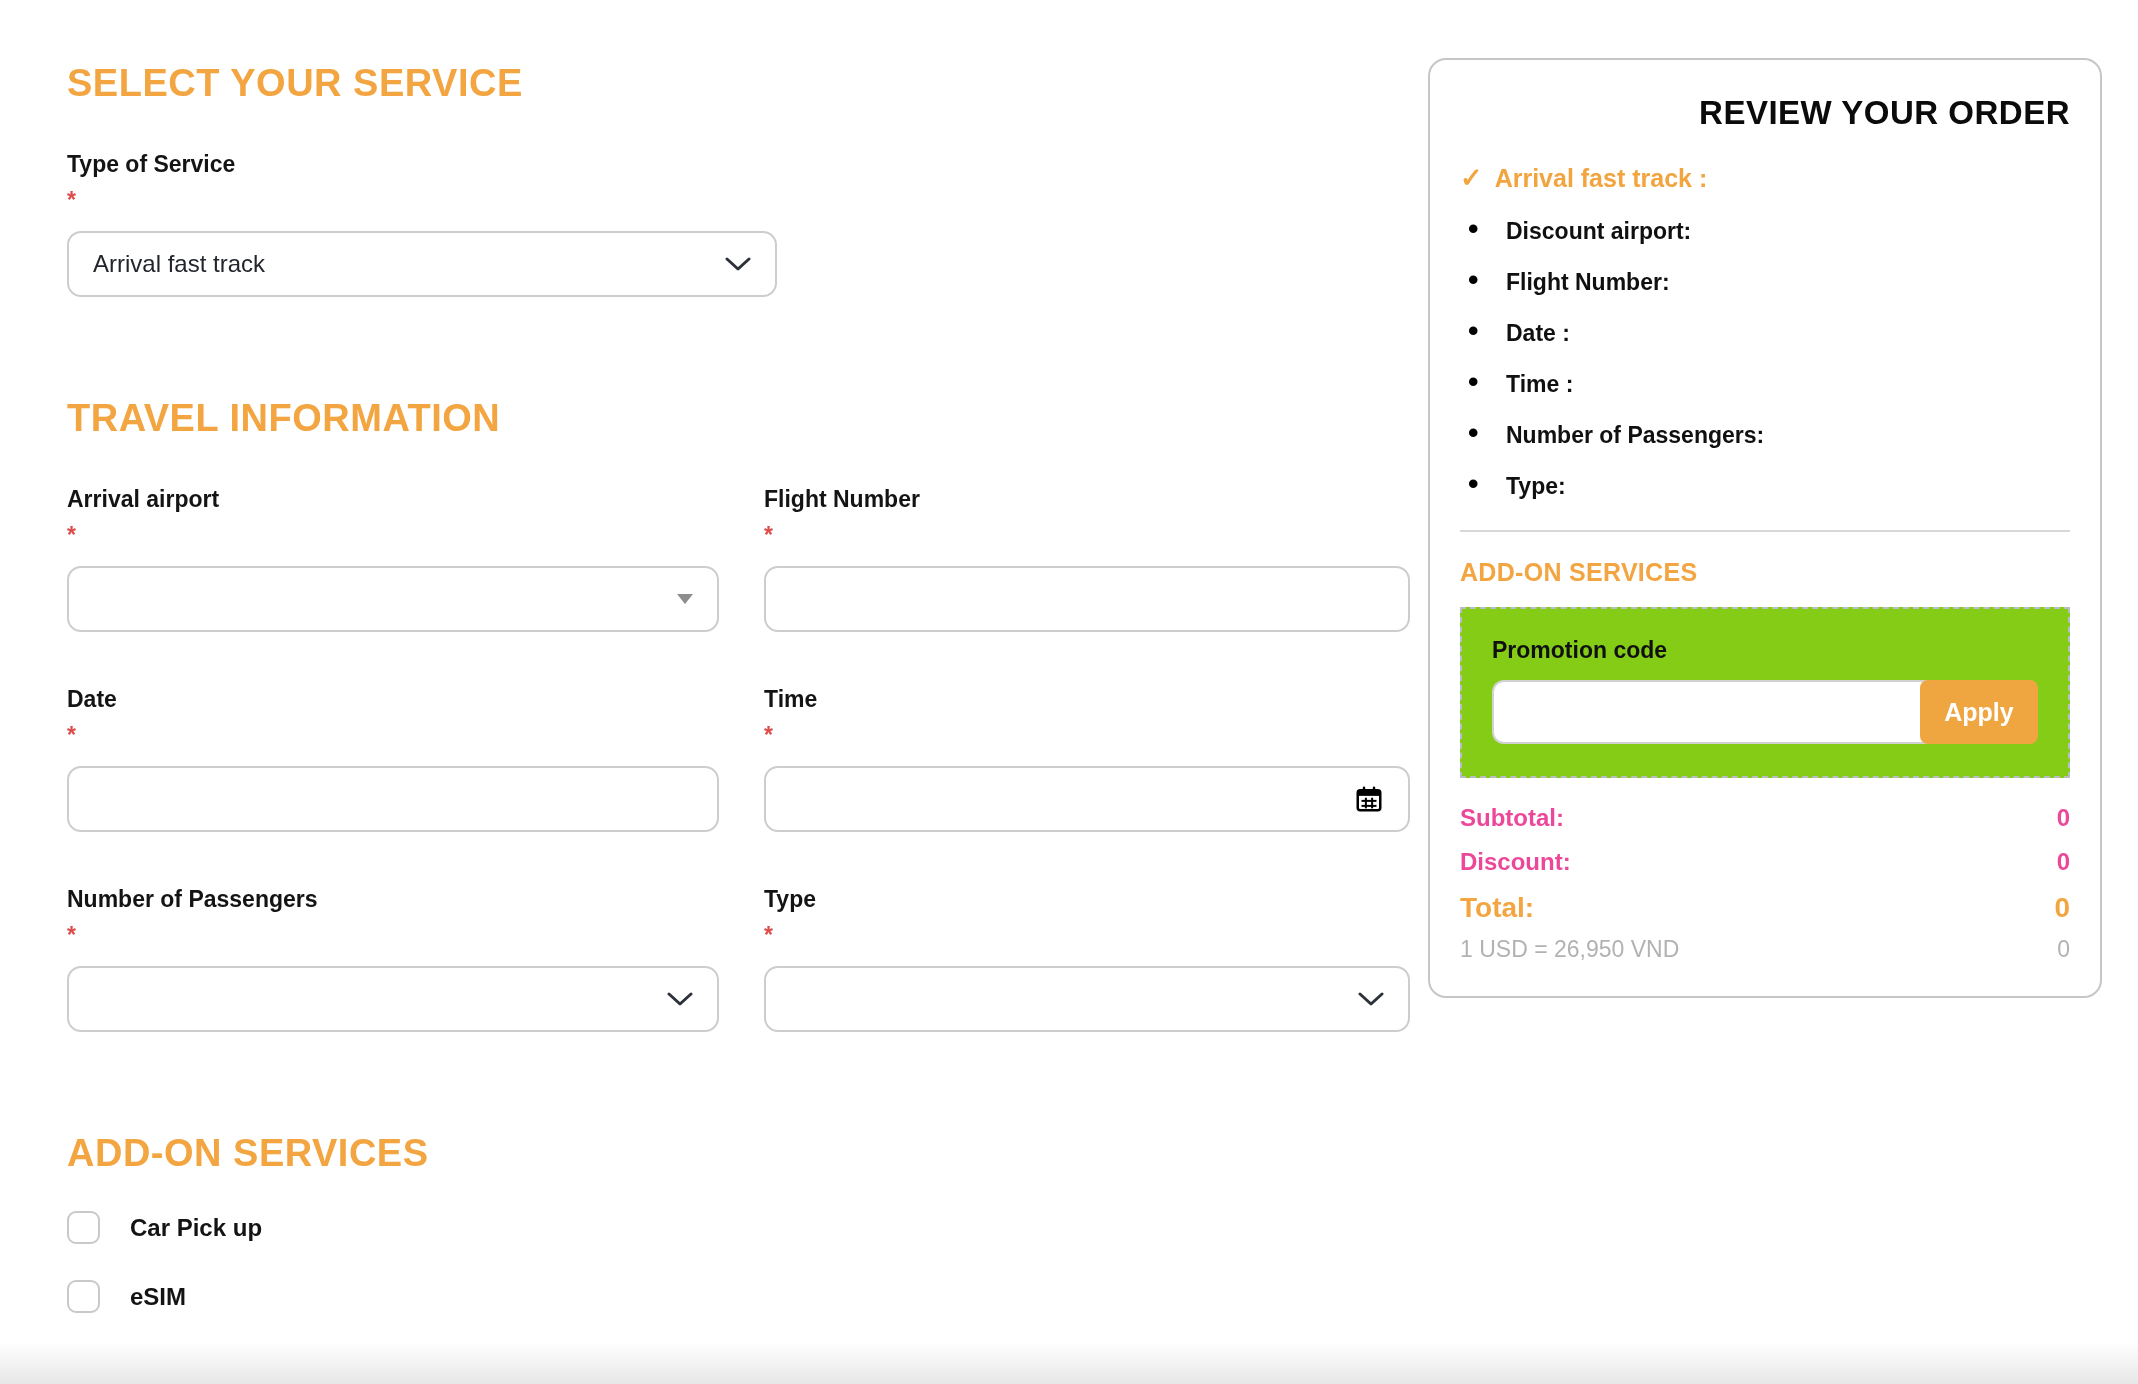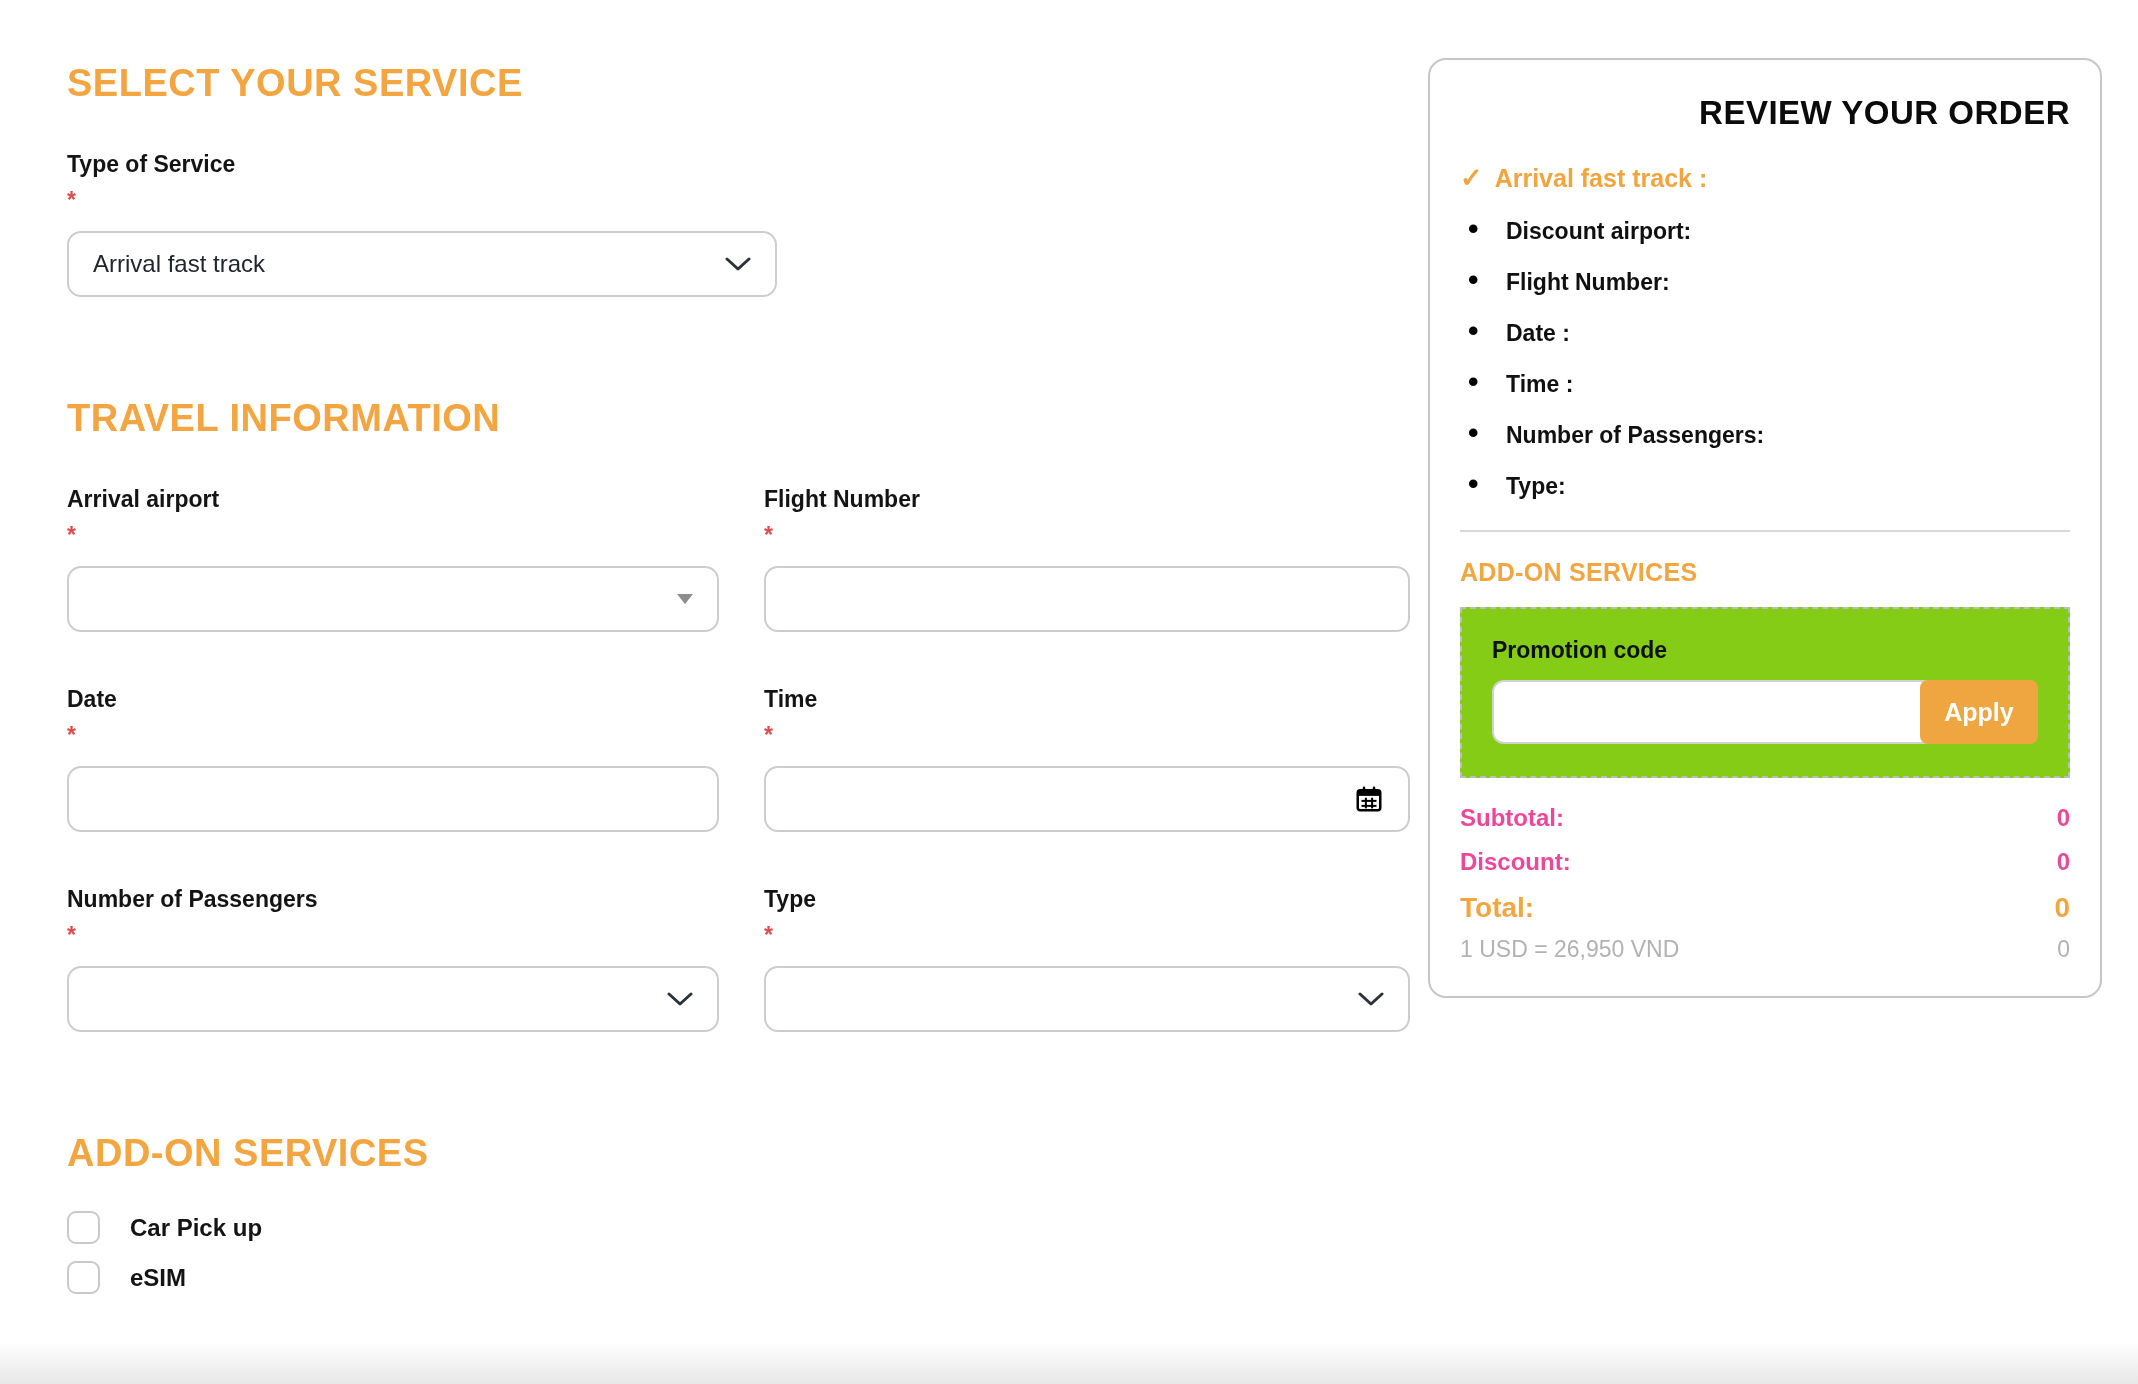--- a/index.html
+++ b/index.html
@@ -55,21 +55,21 @@
 
   .grid-2 {
     display:grid; grid-template-columns:652px 646px; column-gap:45px; row-gap:54px;
     margin-top:46px;
   }
 
   .cal-icon { display:flex; align-items:center; }
 
   .checkbox-row { display:flex; align-items:center; gap:30px; }
   .cb-row-1 { margin-top:36px; }
-  .cb-row-2 { margin-top:17px; }
+  .cb-row-2 { margin-top:36px; }
   .checkbox {
     appearance:none; -webkit-appearance:none;
     width:33px; height:33px; border:2px solid #c9c9c9; border-radius:9px;
     background:#fff; cursor:pointer; flex:0 0 auto;
   }
   .checkbox-label { font-size:24px; font-weight:bold; color:#141414; }
 
   .next-wrap { margin-top:132px; display:flex; justify-content:center; width:840px; }
   .next-button {
     width:345px; height:74px; border:none; cursor:pointer;

